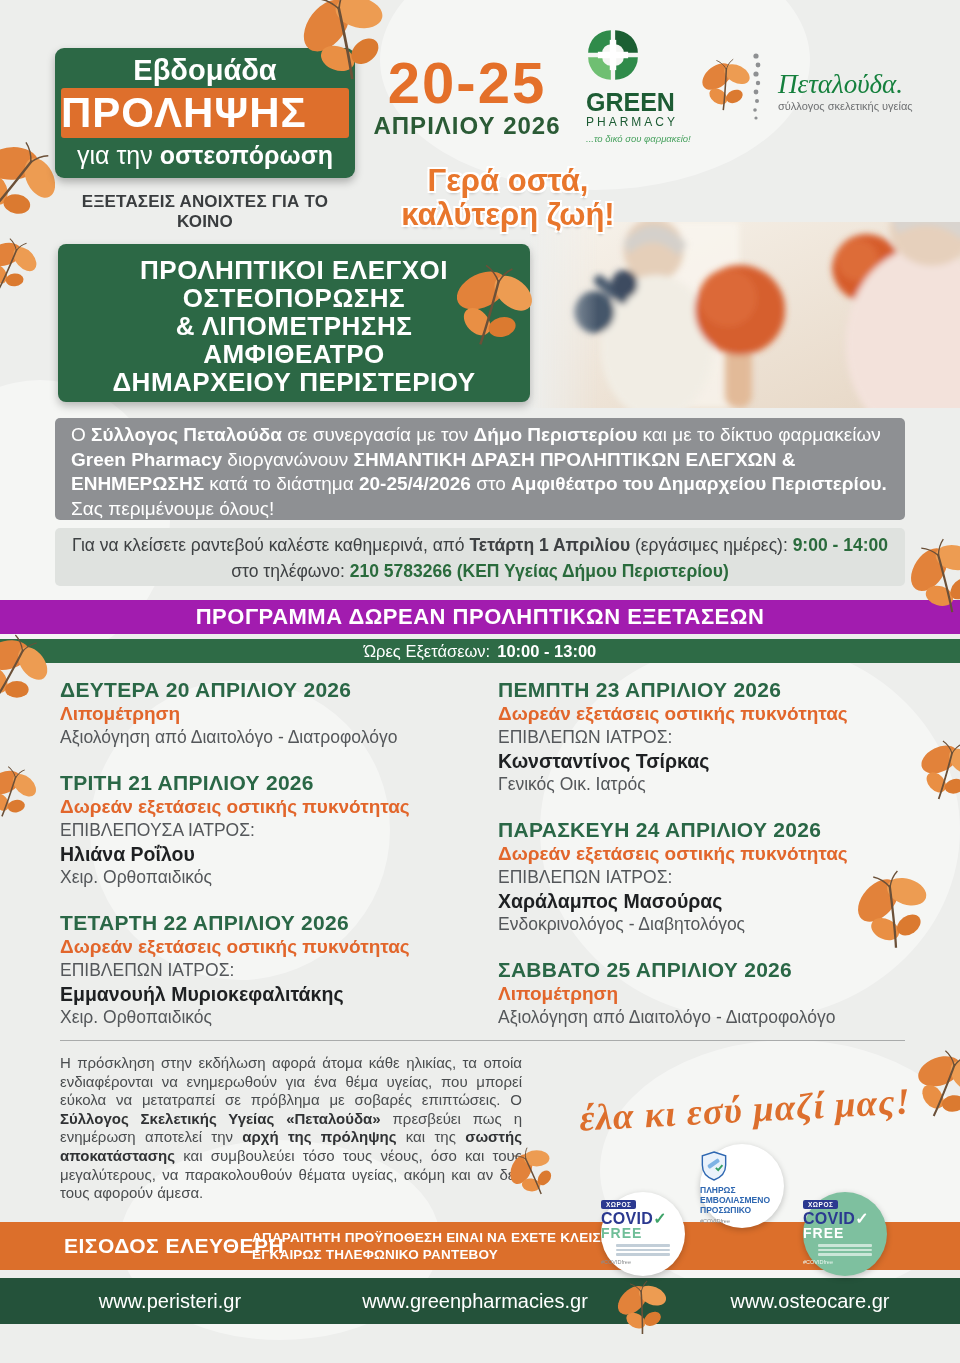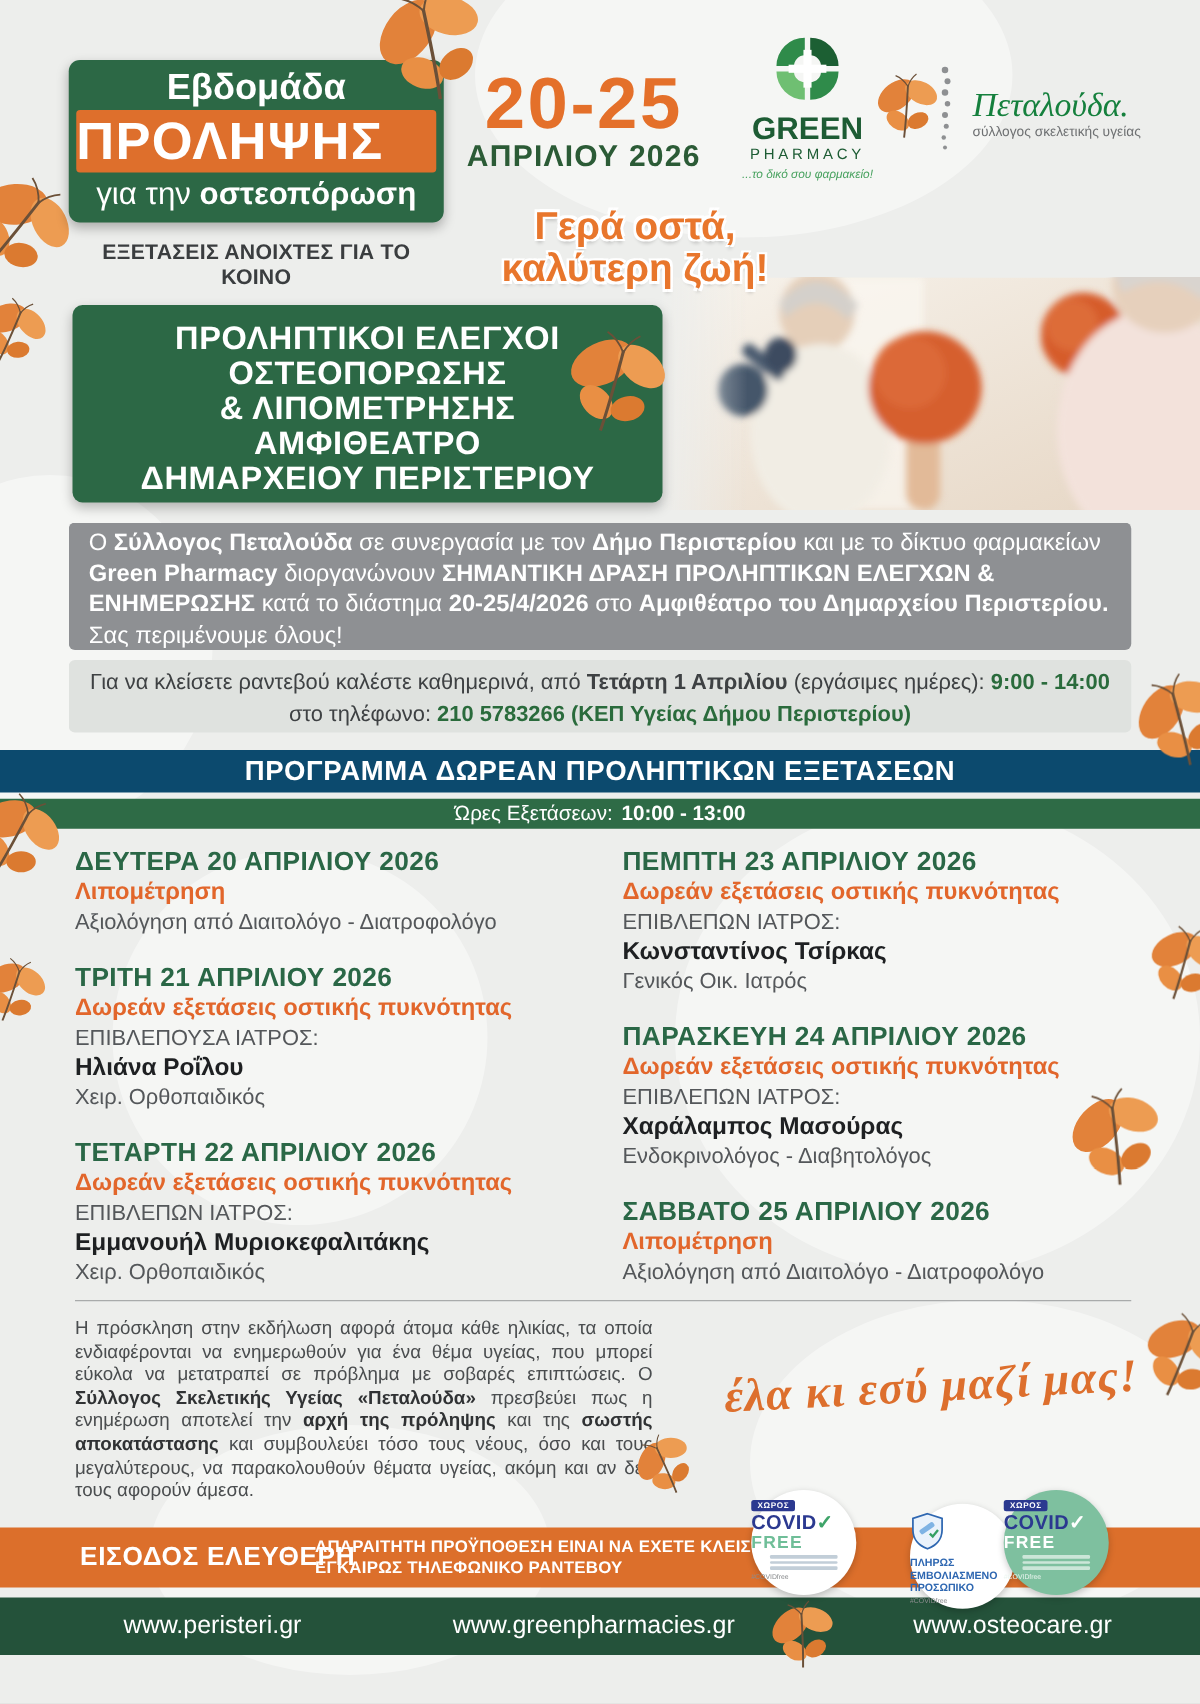--- a/index.html
+++ b/index.html
@@ -13,21 +13,21 @@
   .week{text-align:center;color:#fff;font-size:29px;font-weight:600;line-height:32px;}
   .title-band{margin:2px 6px;background:#DE6F2C;border-radius:3px;text-align:left;color:#fff;
               font-size:42px;font-weight:700;line-height:50px;letter-spacing:1px;}
   .subtitle{text-align:center;color:#fff;font-size:25px;line-height:30px;}
   .subtitle .seg.b{font-weight:700;}
   .open-note{position:absolute;left:55px;top:192px;width:300px;text-align:center;color:#3A3D3F;
              font-size:17px;font-weight:700;letter-spacing:.2px;z-index:3;}
   .dates{position:absolute;left:360px;top:54px;width:214px;text-align:center;z-index:3;}
   .dates-range{font-size:58px;font-weight:700;color:#E4702A;line-height:58px;letter-spacing:2px;}
   .dates-month{font-size:24px;font-weight:700;color:#2B5B36;letter-spacing:1px;line-height:28px;}
-  .gp-logo{position:absolute;left:586px;top:28px;width:120px;text-align:center;z-index:3;}
+  .gp-logo{position:absolute;left:586px;top:28px;width:120px;z-index:3;}
   .gp-name{font-size:25px;font-weight:700;color:#1D5C34;line-height:26px;margin-top:3px;}
   .gp-sub{font-size:12px;color:#1D5C34;letter-spacing:3px;line-height:14px;}
   .gp-tag{font-size:9.5px;color:#48A25F;font-style:italic;margin-top:4px;}
   .pt-logo{position:absolute;left:700px;top:44px;width:228px;z-index:3;}
   .pt-art{float:left;width:70px;height:92px;}
   .pt-text{margin-left:78px;padding-top:26px;}
   .pt-name{font-family:"Liberation Serif",serif;font-style:italic;font-size:27px;color:#15803d;line-height:28px;}
   .pt-sub{font-size:11px;color:#6E7072;margin-top:2px;}
   .photo{position:absolute;left:528px;top:222px;width:432px;height:186px;z-index:1;}
   .slogan{position:absolute;left:366px;top:164px;width:284px;text-align:center;z-index:3;
@@ -36,21 +36,21 @@
   .announce{position:absolute;left:58px;top:244px;width:472px;height:158px;background:#2C6845;border-radius:8px;
             box-shadow:0 4px 9px rgba(0,0,0,.25);text-align:center;padding-top:12px;box-sizing:border-box;z-index:2;}
   .announce-line{color:#fff;font-size:26px;font-weight:700;line-height:28px;letter-spacing:.5px;}
   .intro{position:absolute;left:55px;top:418px;width:850px;height:102px;background:#8E9093;border-radius:5px;
          color:#fff;font-size:19px;line-height:24.5px;padding:5px 16px;box-sizing:border-box;z-index:2;}
   .intro .seg.b{font-weight:700;}
   .booking{position:absolute;left:55px;top:528px;width:850px;height:58px;background:#DFE2DF;border-radius:5px;
            text-align:center;color:#3E4143;font-size:17.5px;line-height:26px;padding-top:4px;box-sizing:border-box;z-index:2;}
   .booking .seg.b{font-weight:700;}
   .booking .seg.g{color:#2A6B3C;font-weight:700;}
-  .bar-program{position:absolute;left:0;top:600px;width:960px;height:34px;background:#0c4a6e;color:#fff;
+  .bar-program{position:absolute;left:0;top:600px;width:960px;height:34px;background:#a21caf;color:#fff;
                text-align:center;font-size:22px;font-weight:700;line-height:34px;letter-spacing:.5px;z-index:2;}
   .bar-hours{position:absolute;left:0;top:639px;width:960px;height:24px;background:#2E6B46;color:#fff;
              text-align:center;font-size:16.5px;line-height:24px;z-index:2;}
   .bar-hours .val{font-weight:700;margin-left:7px;}
   .schedule{position:absolute;left:60px;top:678px;width:845px;display:flex;z-index:2;}
   .sched-col{width:438px;}
   .sched-col+.sched-col{width:407px;}
   .sched-block{margin-bottom:22px;}
   .sched-day{font-size:21px;font-weight:700;color:#2A6746;line-height:24px;letter-spacing:.3px;}
   .sched-service{font-size:19px;font-weight:700;color:#E2662B;line-height:24px;}
@@ -323,21 +323,21 @@
     <div><span class="badge-top">ΧΩΡΟΣ</span></div>
     <div class="badge-covid"><span>COVID</span><span class="chk">✓</span></div>
     <div class="badge-free">FREE</div>
     <div class="badge-lines">
         <i></i>
         <i></i>
         <i></i>
       </div>
     <div class="badge-tag">#COVIDfree</div>
   </div>
-  <div class="badge white" style="left:700px;top:1203px;margin-left:28px;">
+  <div class="badge white" style="left:700px;top:1144px;">
     <div style="margin-top:7px;"><svg width="28" height="30" viewBox="0 0 60 64">
           <use href="#shield"></use>
         </svg></div>
     <div class="badge-v">ΠΛΗΡΩΣ</div>
     <div class="badge-v">ΕΜΒΟΛΙΑΣΜΕΝΟ</div>
     <div class="badge-v">ΠΡΟΣΩΠΙΚΟ</div>
     <div class="badge-tag">#COVIDfree</div>
   </div>
   <div class="badge green" style="left:803px;top:1192px;">
     <div><span class="badge-top">ΧΩΡΟΣ</span></div>

